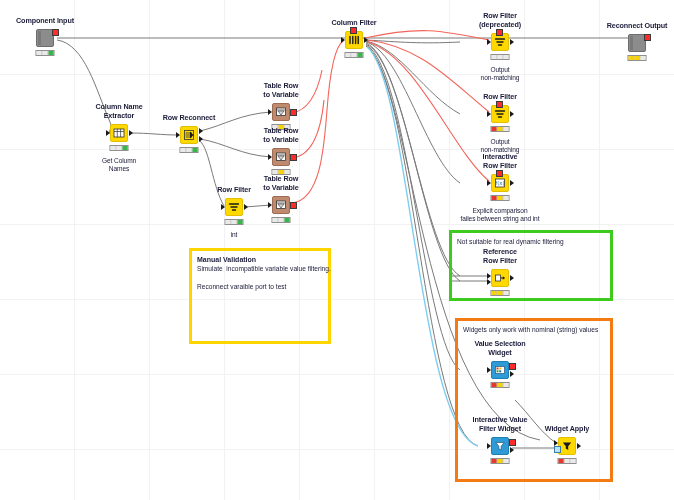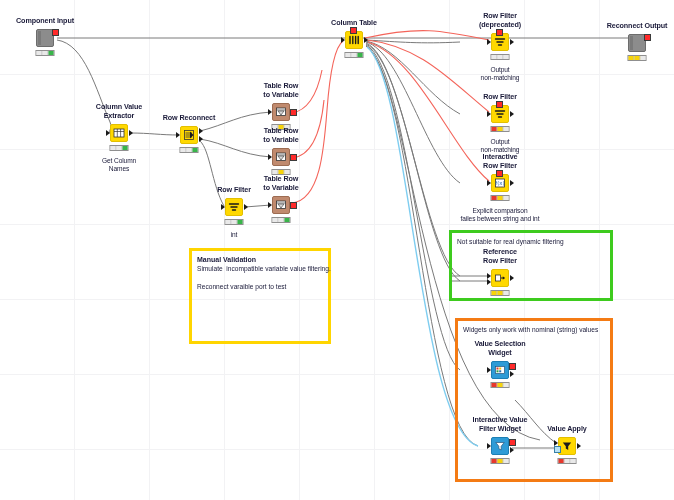--- a/index.html
+++ b/index.html
@@ -230,21 +230,21 @@
     </div>
     <div class="port sq red" style="left:7px; top:-9px;"></div>
     <div class="status">
       <i class="st-grey"></i>
         <i class="st-grey"></i>
         <i class="st-green"></i>
     </div>
   </div>
 
   <div class="node" style="left:119px; top:133px;">
-    <div class="label">Column Value
+    <div class="label">Column Name
 Extractor</div>
     <div class="body yellow">
       <svg class="glyph" viewBox="0 0 16 16">
         <rect x="3" y="4" width="10" height="8" fill="#ffffff" stroke="#333" stroke-width="0.8"></rect>
         <line x1="3" y1="6.5" x2="13" y2="6.5" stroke="#333" stroke-width="0.7"></line>
         <line x1="6.3" y1="4" x2="6.3" y2="12" stroke="#333" stroke-width="0.7"></line>
         <line x1="9.6" y1="4" x2="9.6" y2="12" stroke="#333" stroke-width="0.7"></line>
       </svg>
     </div>
     <div class="port in" style="left:-13px;"></div>
@@ -345,21 +345,21 @@
     <div class="port in" style="left:-13px;"></div>
     <div class="port sq flow" style="left:9px; top:-3px;"></div>
     <div class="status">
       <i class="st-grey"></i>
         <i class="st-grey"></i>
         <i class="st-green"></i>
     </div>
   </div>
 
   <div class="node" style="left:354px; top:40px;">
-    <div class="label">Column Table</div>
+    <div class="label">Column Filter</div>
     <div class="body yellow">
       <svg class="glyph" viewBox="0 0 16 16">
         <path d="M4 4.5 L4 11.5 M6.8 4.5 L6.8 11.5 M9.6 4.5 L9.6 11.5 M12.2 4.5 L12.2 11.5" stroke="#1a1a1a" stroke-width="1.4" stroke-linecap="round"></path>
       </svg>
     </div>
     <div class="port in" style="left:-13px;"></div>
     <div class="port out"></div>
     <div class="port sq flow" style="left:-4px; top:-13px;"></div>
     <div class="status">
       <i class="st-grey"></i>
@@ -482,21 +482,21 @@
     <div class="port sq red" style="left:9px; top:-7px;"></div>
     <div class="port out" style="top:1px;"></div>
     <div class="status">
       <i class="st-red"></i>
         <i class="st-yellow"></i>
         <i class="st-grey"></i>
     </div>
   </div>
 
   <div class="node" style="left:567px; top:446px;">
-    <div class="label">Value Apply</div>
+    <div class="label">Widget Apply</div>
     <div class="body yellow">
       <svg class="glyph" viewBox="0 0 16 16">
         <path d="M3.8 4.5 L12.2 4.5 L9.2 8.2 L9.2 12 L6.8 10.6 L6.8 8.2 Z" fill="#1a1a1a"></path>
       </svg>
     </div>
     <div class="port in" style="left:-13px; top:-6px;"></div>
     <div class="port sq blue" style="left:-13.5px; top:0px;"></div>
     <div class="port out"></div>
     <div class="status">
       <i class="st-red"></i>

